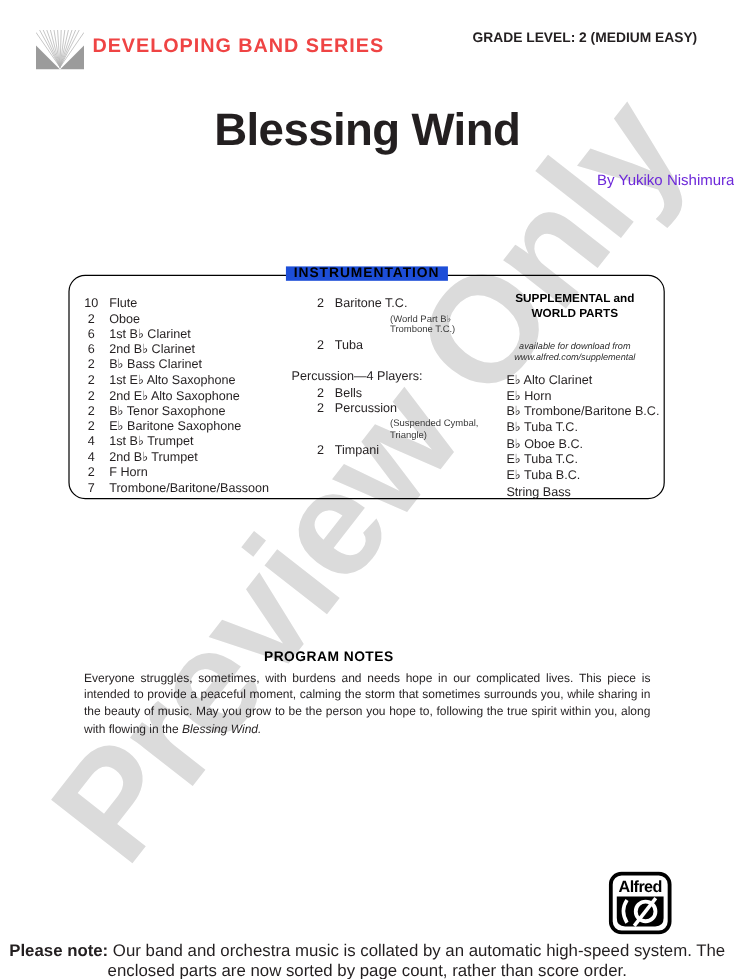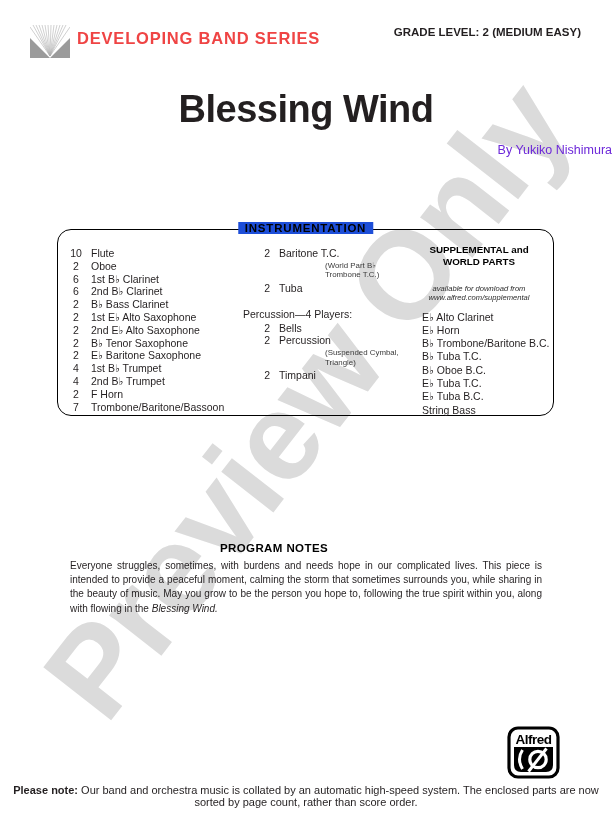--- a/index.html
+++ b/index.html
@@ -70,21 +70,21 @@
   .pn-heading{position:absolute;left:0;top:542px;width:548px;text-align:center;font-size:11.5px;font-weight:bold;letter-spacing:0.4px;color:#000;}
   .pn-body{
     position:absolute;left:70px;top:559px;width:472px;
     font-size:10px;line-height:14.2px;text-align:justify;color:#231f20;
   }
   .italic{font-style:italic;}
   
   .alfred-logo{position:absolute;left:507px;top:726px;}
   .footer-note{
     position:absolute;left:0;top:784px;width:612px;text-align:center;
-    font-size:11px;color:#231f20;
+    font-size:14px;color:#231f20;
   }
   .bold{font-weight:bold;}
 </style>
 </head>
 <body>
 
 <div class="page">
 
   <div class="watermark" style="color: rgb(219, 219, 219);">Preview Only</div>
 

